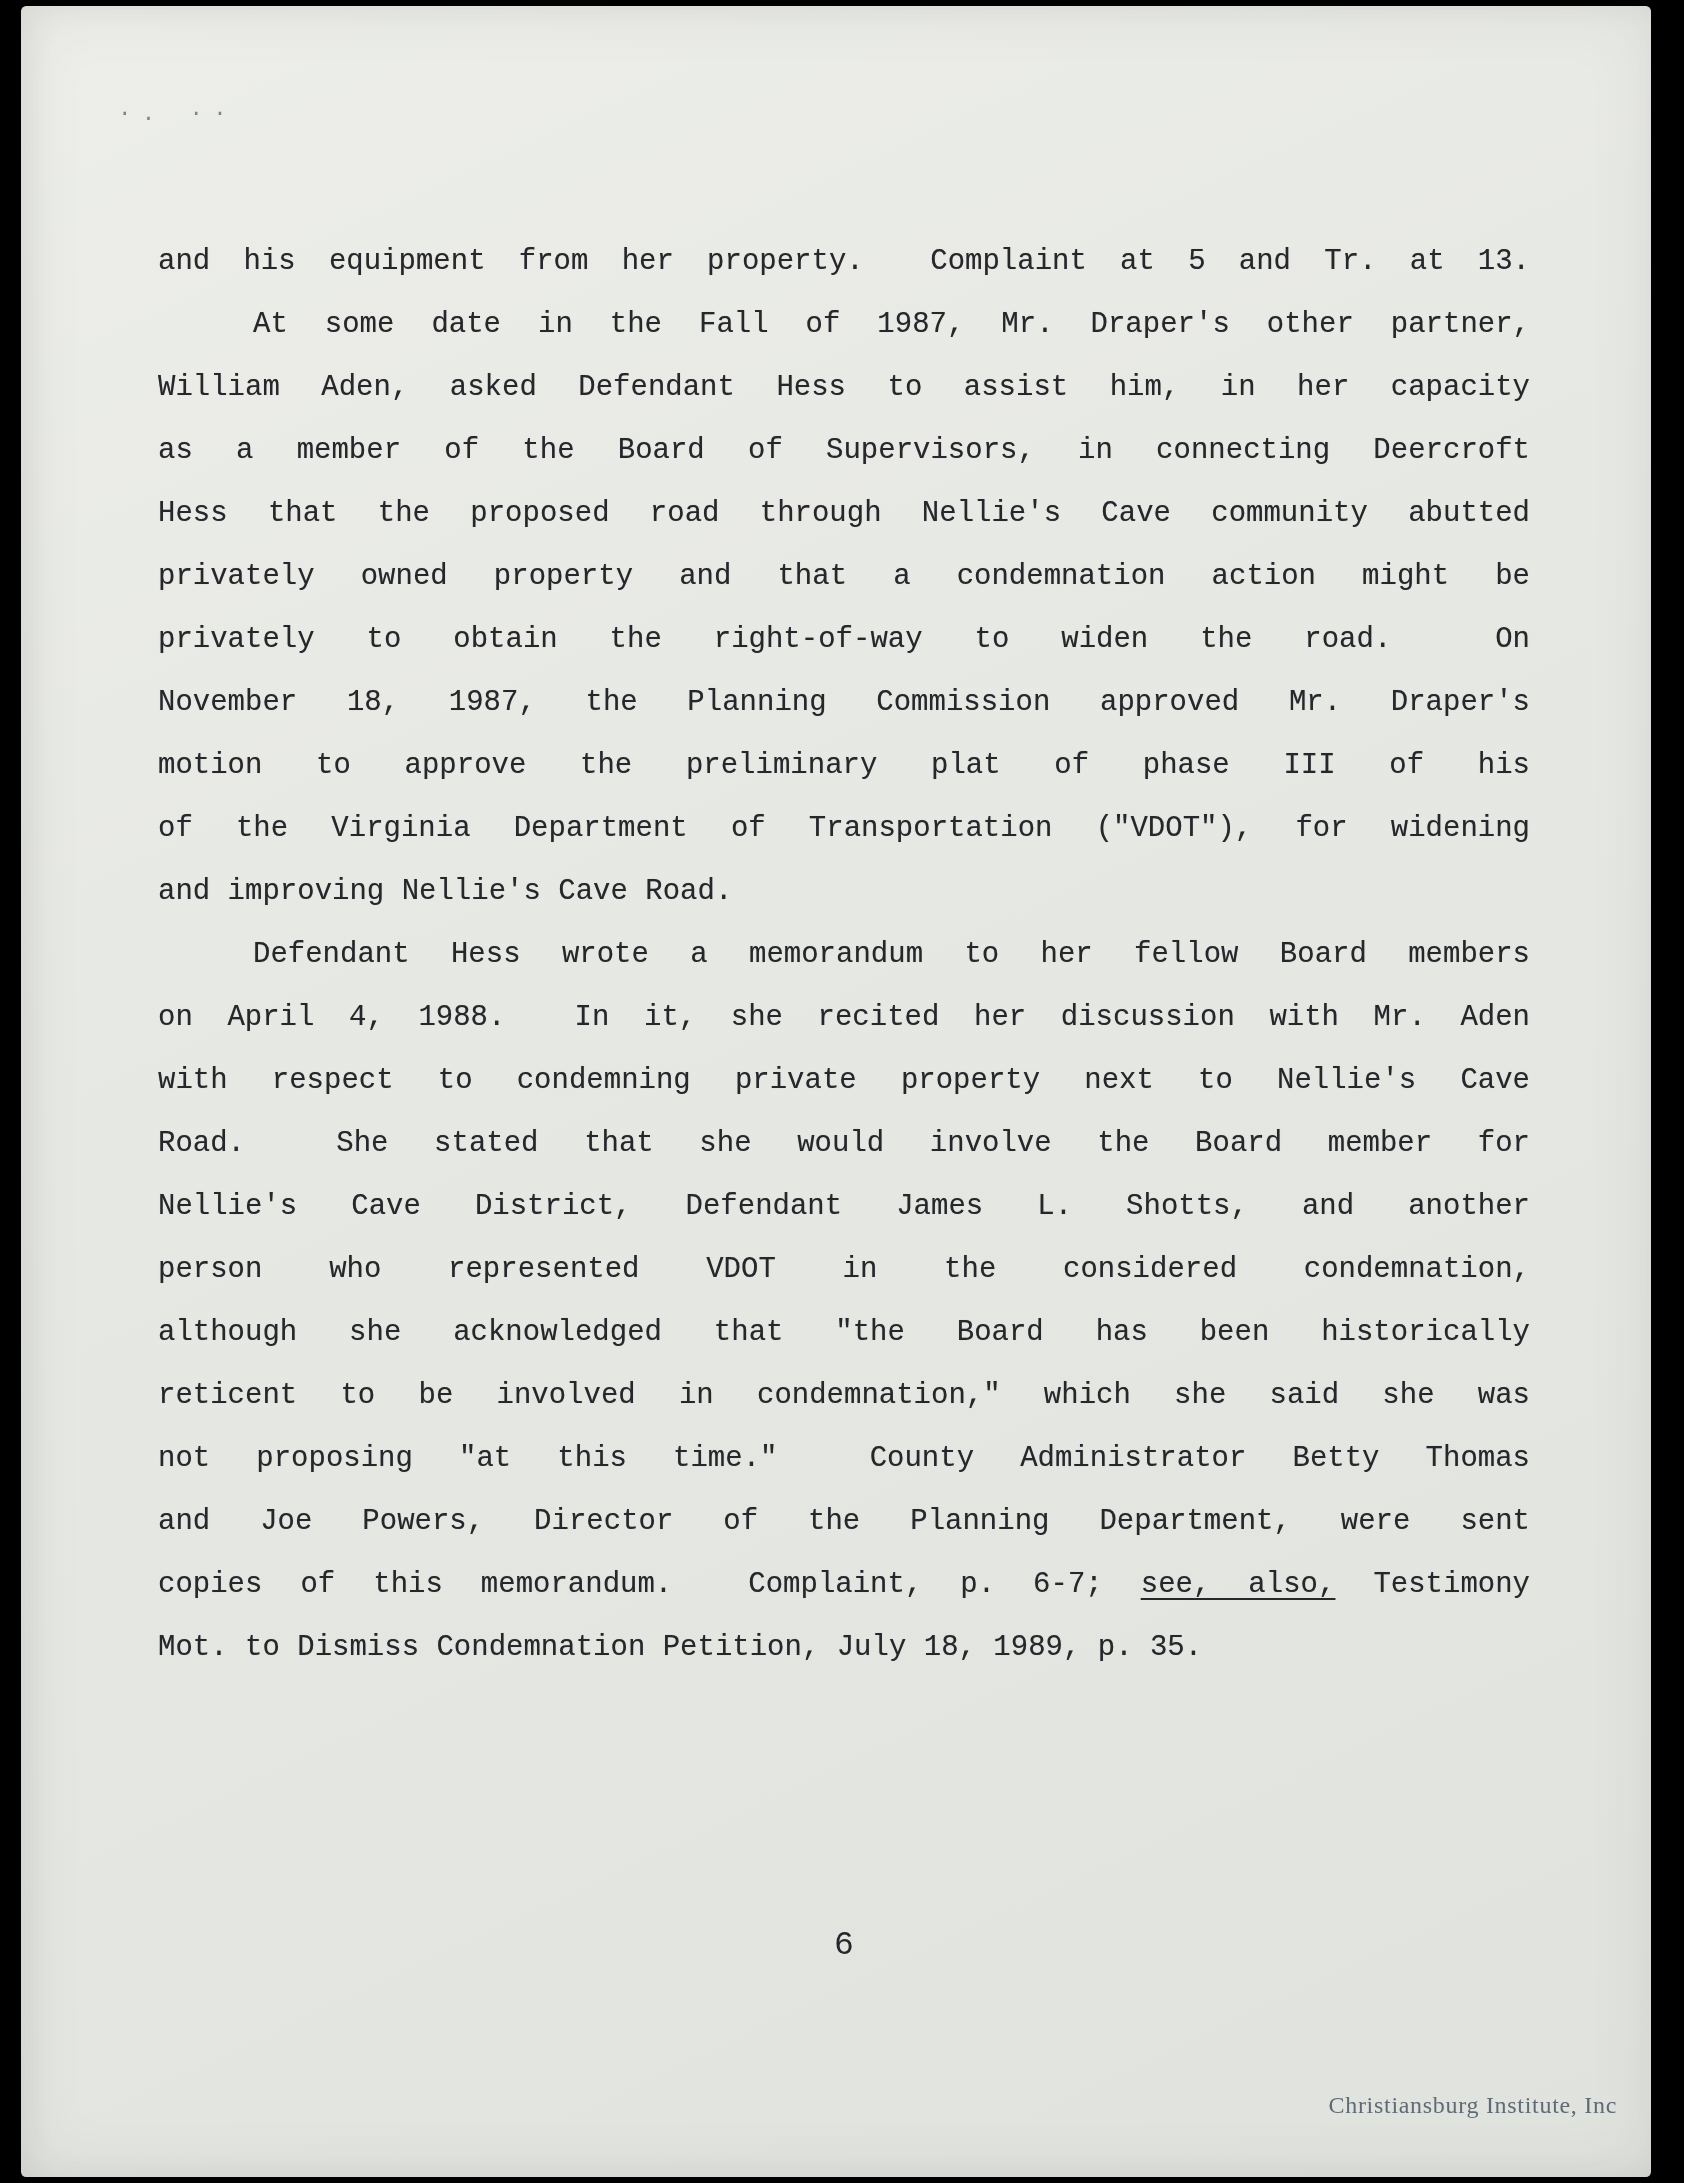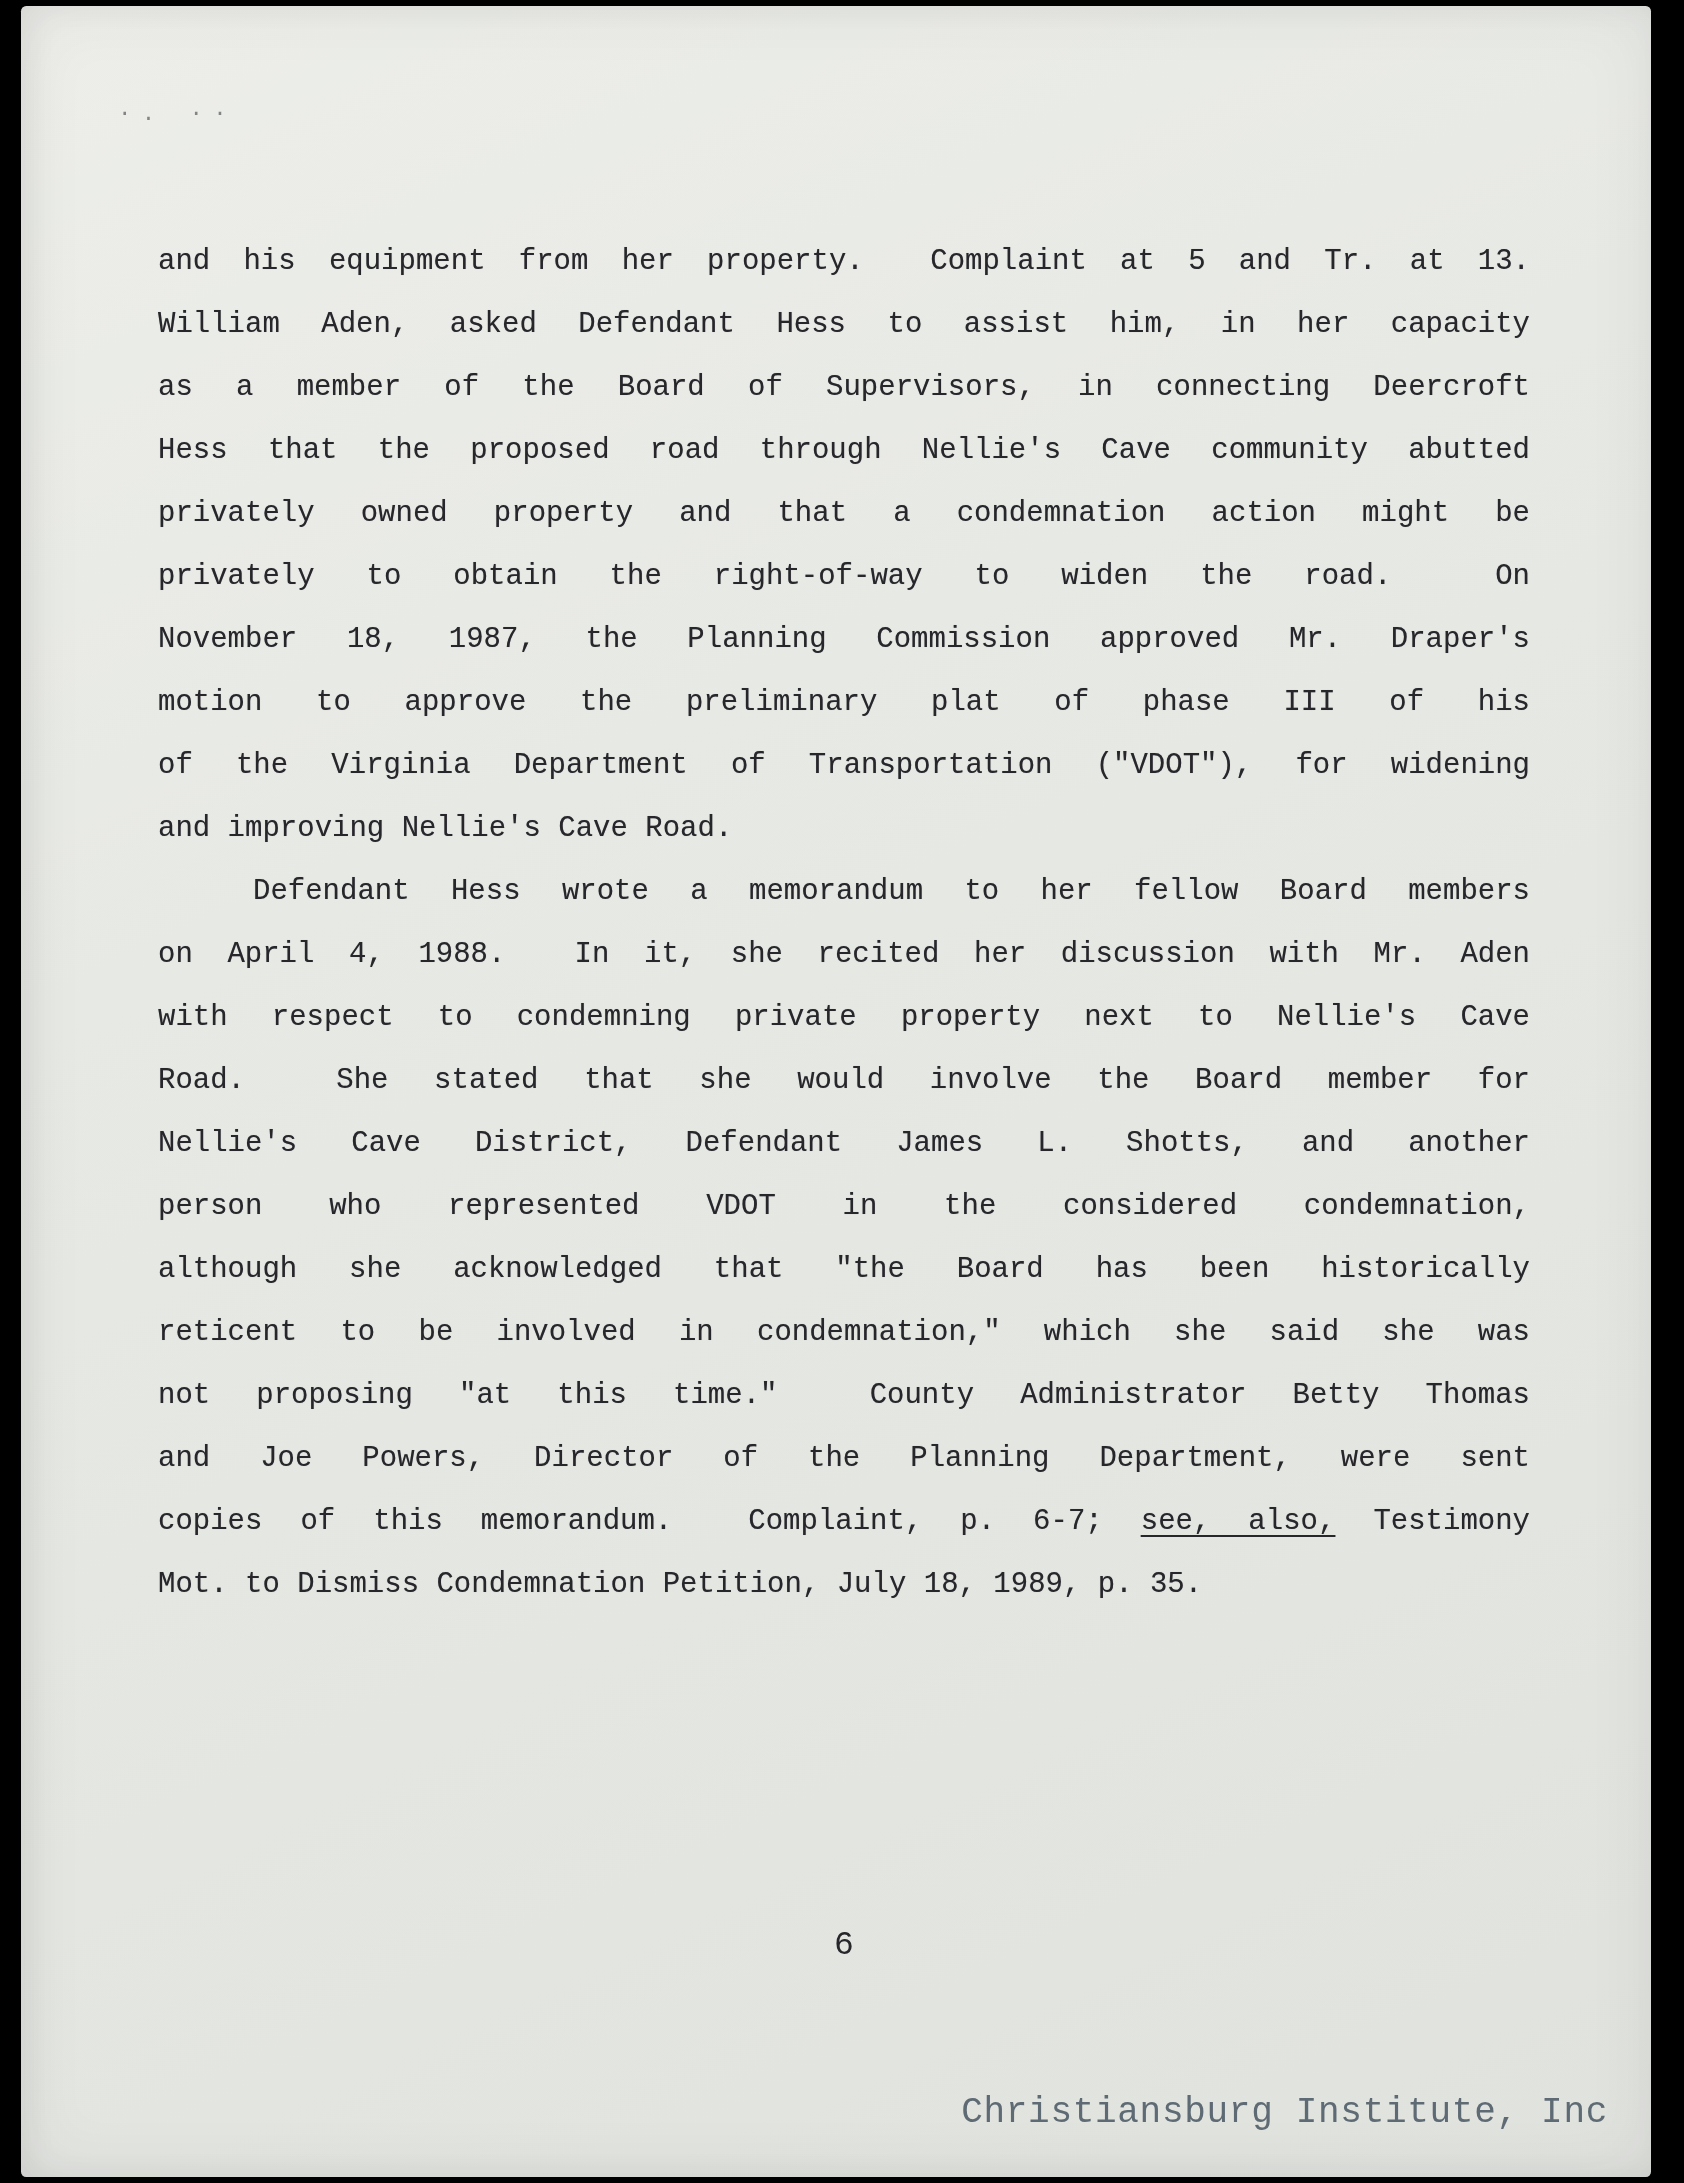--- a/index.html
+++ b/index.html
@@ -52,34 +52,35 @@
   .page-number {
     position: absolute;
     left: 137px; top: 1921px;
     width: 1372px;
     text-align: center;
     font-size: 33px;
     color: #26262b;
   }
   .watermark {
     position: absolute;
-    right: 43px; top: 2086px;
-    font-family: Liberation Mono, monospace;
-    font-size: 36px;
+    right: 34px; top: 2086px;
+    font-family: Liberation Serif, serif;
+    font-size: 24px;
     color: #5f6b74;
     letter-spacing: 0.7px;
   }
 </style>
 </head>
 <body>
 
 <div class="paper">
   <div class="scan-marks">·.  ··</div>
   <div class="text-block">
       <div class="line"><span>and his equipment from her property.  Complaint at 5 and Tr. at 13.</span></div>
+      <div class="line indent"><span>At some date in the Fall of 1987, Mr. Draper's other partner,</span></div>
       <div class="line"><span>William Aden, asked Defendant Hess to assist him, in her capacity</span></div>
       <div class="line"><span>as a member of the Board of Supervisors, in connecting Deercroft</span></div>
       <div class="line"><span>Hess that the proposed road through Nellie's Cave community abutted</span></div>
       <div class="line"><span>privately owned property and that a condemnation action might be</span></div>
       <div class="line"><span>privately to obtain the right-of-way to widen the road.  On</span></div>
       <div class="line"><span>November 18, 1987, the Planning Commission approved Mr. Draper's</span></div>
       <div class="line"><span>motion to approve the preliminary plat of phase III of his</span></div>
       <div class="line"><span>of the Virginia Department of Transportation ("VDOT"), for widening</span></div>
       <div class="line plain"><span>and improving Nellie's Cave Road.</span></div>
       <div class="line indent"><span>Defendant Hess wrote a memorandum to her fellow Board members</span></div>

